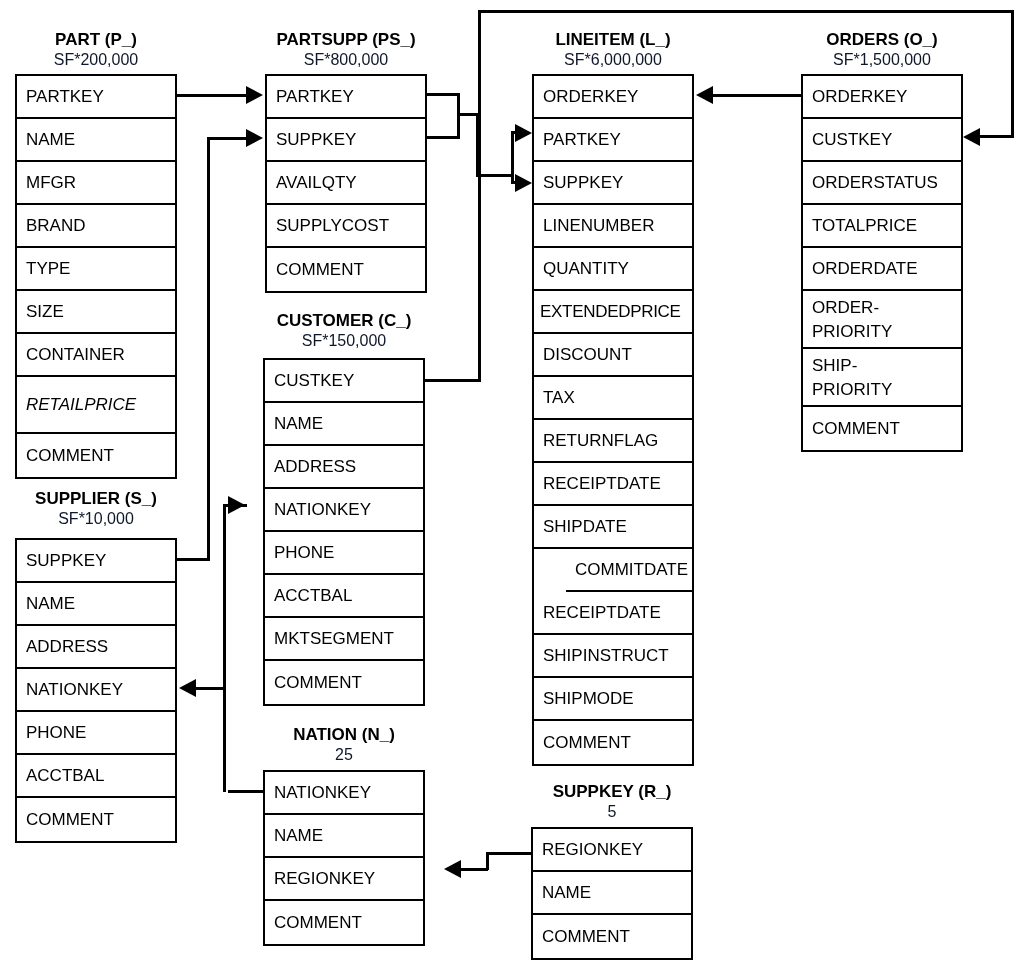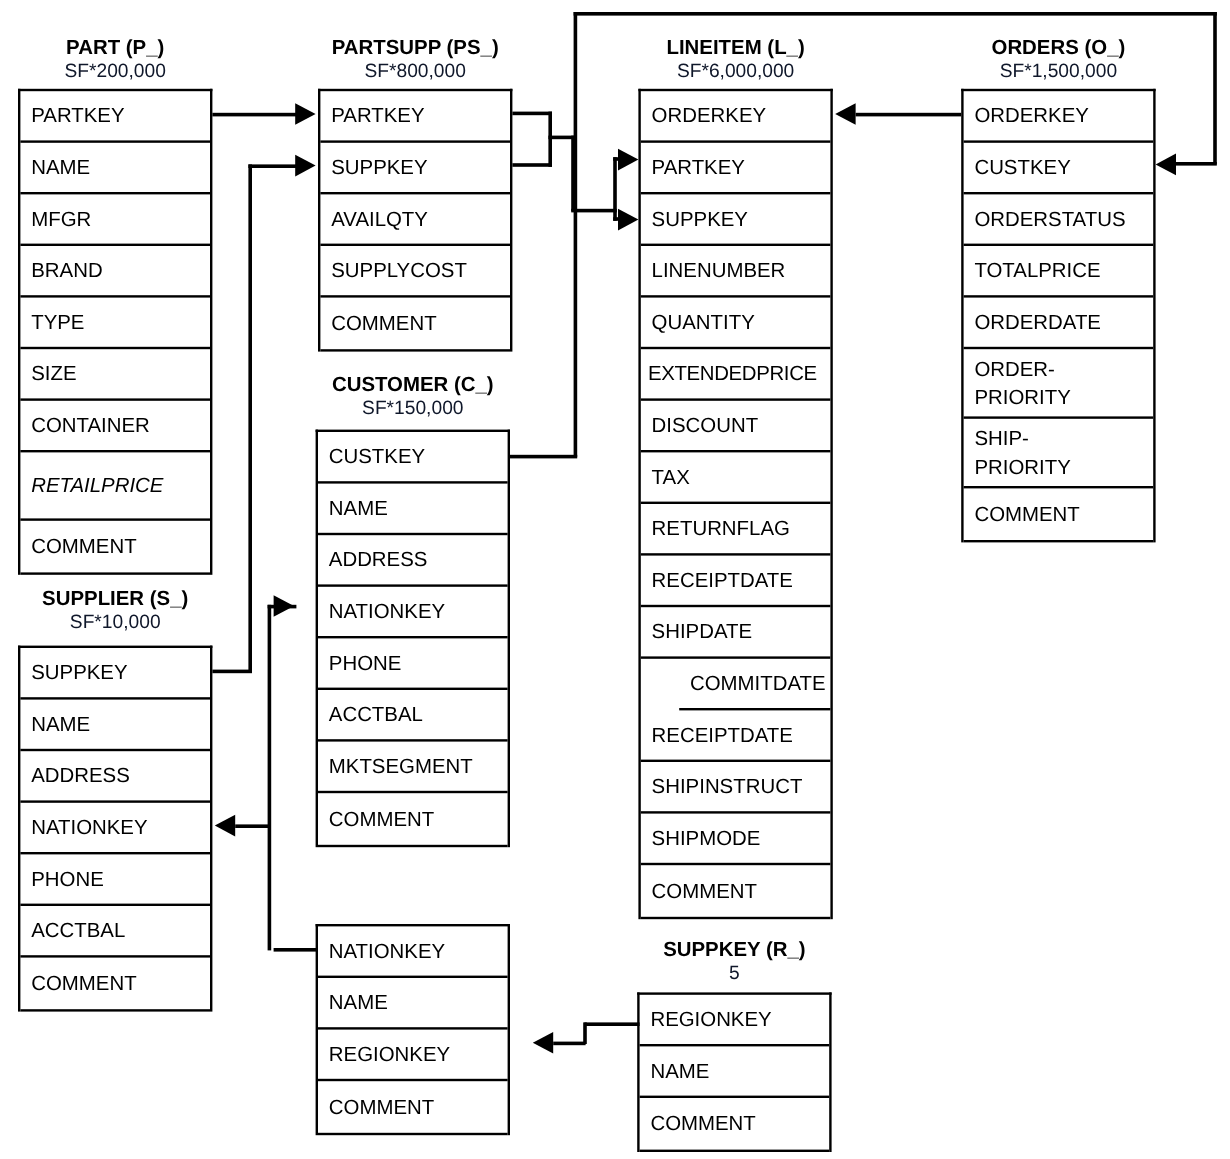--- a/index.html
+++ b/index.html
@@ -173,20 +173,24 @@
   <div class="entity-box" style="left:15px;top:538px;width:162px;">
     <div class="field" style="height:43px;">SUPPKEY</div>
     <div class="field" style="height:43px;">NAME</div>
     <div class="field" style="height:43px;">ADDRESS</div>
     <div class="field" style="height:43px;">NATIONKEY</div>
     <div class="field" style="height:43px;">PHONE</div>
     <div class="field" style="height:43px;">ACCTBAL</div>
     <div class="field" style="height:45px;">COMMENT</div>
   </div>
 
+  <div class="entity" style="left:263px;top:725px;width:162px;">
+    <div class="entity-title">NATION (N_)</div>
+    <div class="entity-count">25</div>
+  </div>
   <div class="entity-box" style="left:263px;top:770px;width:162px;">
     <div class="field" style="height:43px;">NATIONKEY</div>
     <div class="field" style="height:43px;">NAME</div>
     <div class="field" style="height:43px;">REGIONKEY</div>
     <div class="field" style="height:45px;">COMMENT</div>
   </div>
 
   <div class="entity" style="left:531px;top:782px;width:162px;">
     <div class="entity-title">SUPPKEY (R_)</div>
     <div class="entity-count">5</div>

